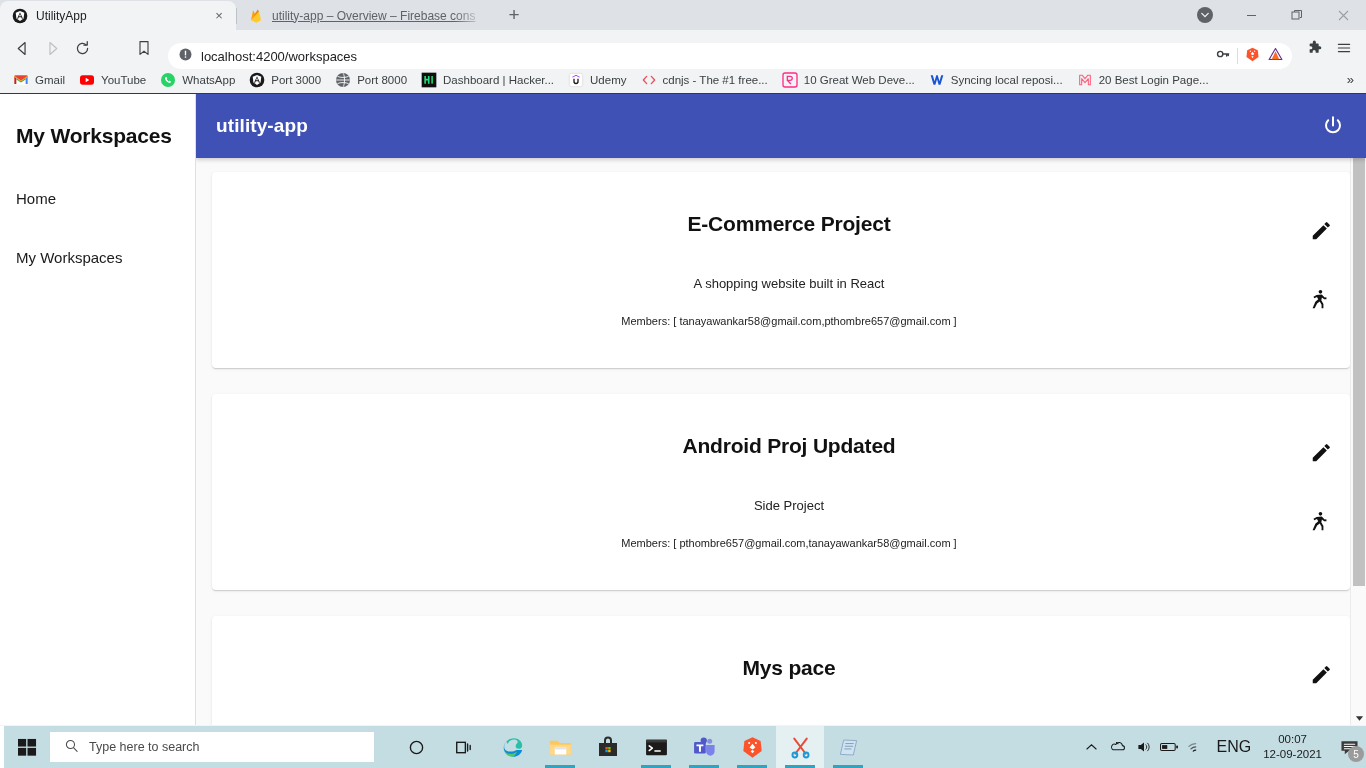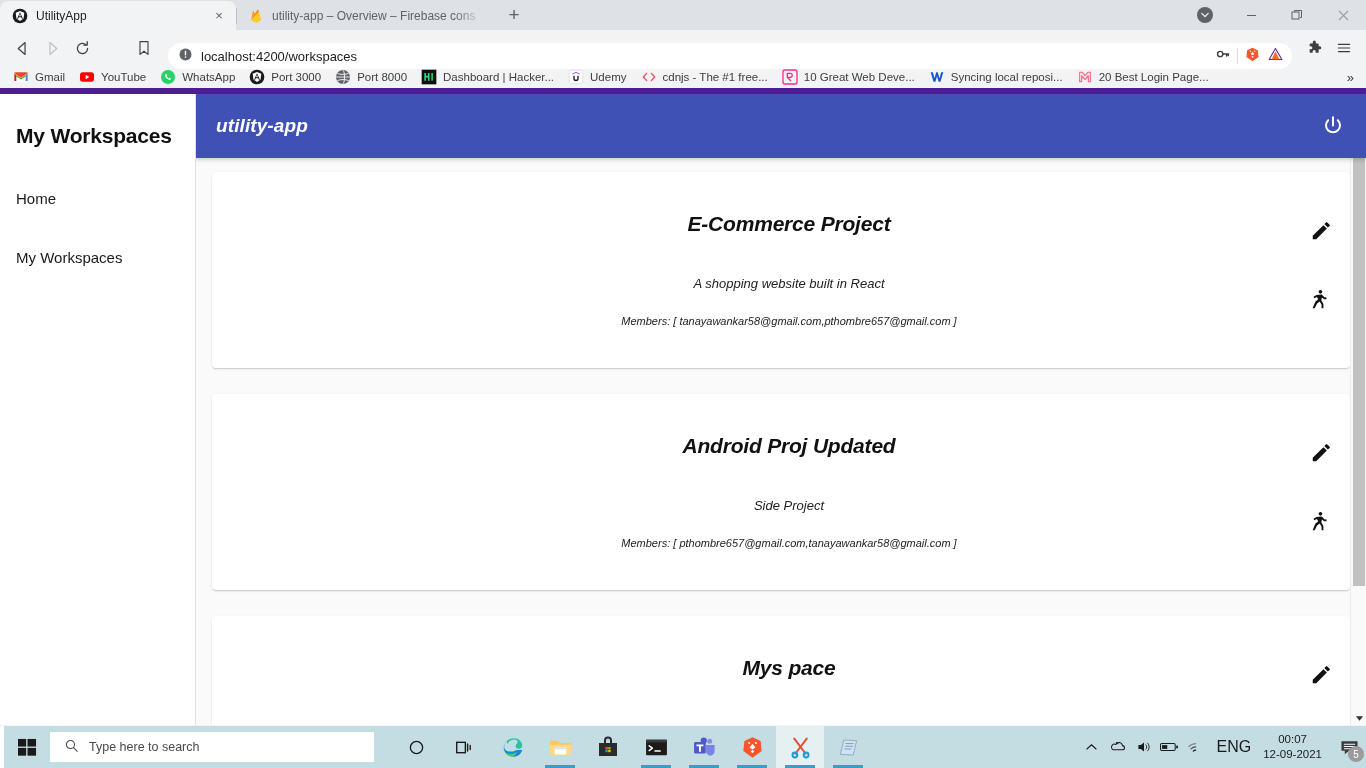--- a/index.html
+++ b/index.html
@@ -20,21 +20,21 @@
     position: relative;
   }
   .tab {
     height: 29px; display: flex; align-items: center; gap: 8px;
     padding: 0 10px 0 12px; min-width: 0;
     font-size: 12px; color: #5f6368;
     border-top-left-radius: 8px; border-top-right-radius: 8px;
     position: relative;
   }
   .tab.active { background: #f1f3f4; color: #202124; width: 236px; }
-  .tab.inactive { background: #dee1e6; width: 258px; }
+  .tab.inactive { background: #dee1e6; width: 258px; text-decoration: underline; }
   .tab.inactive + .tab.inactive::before,
   .tab.inactive::before {
     content: ""; position: absolute; left: 0; top: 7px;
     width: 1px; height: 16px; background: #bdc1c6;
   }
   .tab.active::before { display: none; }
   .tab-title {
     flex: 1 1 auto; overflow: hidden; white-space: nowrap;
     text-overflow: clip; min-width: 0;
     -webkit-mask-image: linear-gradient(to right, #000 86%, transparent 100%);
@@ -76,21 +76,21 @@
     display: flex; align-items: center; padding: 0 8px 0 10px; gap: 8px;
     margin: 16px 6px 0 8px; min-width: 0;
   }
   .omni-url { font-size: 13px; color: #202124; flex: 1 1 auto; white-space: nowrap; overflow: hidden; }
   .omni-right { display: flex; align-items: center; gap: 6px; flex: 0 0 auto; }
   .omni-sep { width: 1px; height: 16px; background: #dadce0; }
 
   .bookmarks {
     height: 28px; background: #f1f3f4;
     display: flex; align-items: center; padding: 0 6px; gap: 0px;
-    border-bottom: 6px solid #4c1d95; overflow: hidden;
+    border-bottom: 1px solid #4c1d95; overflow: hidden;
   }
   .bm {
     display: flex; align-items: center; gap: 6px;
     padding: 3px 7px; font-size: 11.5px; color: #3c4043;
     white-space: nowrap; flex: 0 0 auto;
   }
   .bm-ico { width: 16px; height: 16px; flex: 0 0 auto; display: block; }
   .bm-overflow { margin-left: auto; padding-right: 6px; color: #3c4043; font-size: 13px; }
 
   
@@ -106,21 +106,21 @@
   }
   .sidenav h2 {
     margin: 0; padding: 14px 16px 0 16px;
     font-size: 21px; font-weight: bold; color: #111111; letter-spacing: -0.2px;
   }
   .nav-list { margin-top: 34px; }
   .nav-item {
     padding: 8px 16px; font-size: 15px; color: #1a1a1a; margin-bottom: 26px;
   }
 
-  .content-col { flex: 1 1 auto; height: 100%; position: relative; overflow: hidden; background: #701a75; font-style: italic; }
+  .content-col { flex: 1 1 auto; height: 100%; position: relative; overflow: hidden; background: #701a75; }
 
   .appbar {
     height: 64px; background: #3f51b5; color: #ffffff;
     display: flex; align-items: center; padding: 0 20px;
     box-shadow: 0 2px 4px rgba(0,0,0,0.18);
     position: relative; z-index: 2;
   }
   .appbar-title { font-size: 19px; font-weight: bold; letter-spacing: 0.1px; }
   .appbar-spacer { flex: 1 1 auto; }
   .power-btn { width: 26px; height: 26px; display: flex; align-items: center; justify-content: center; }

